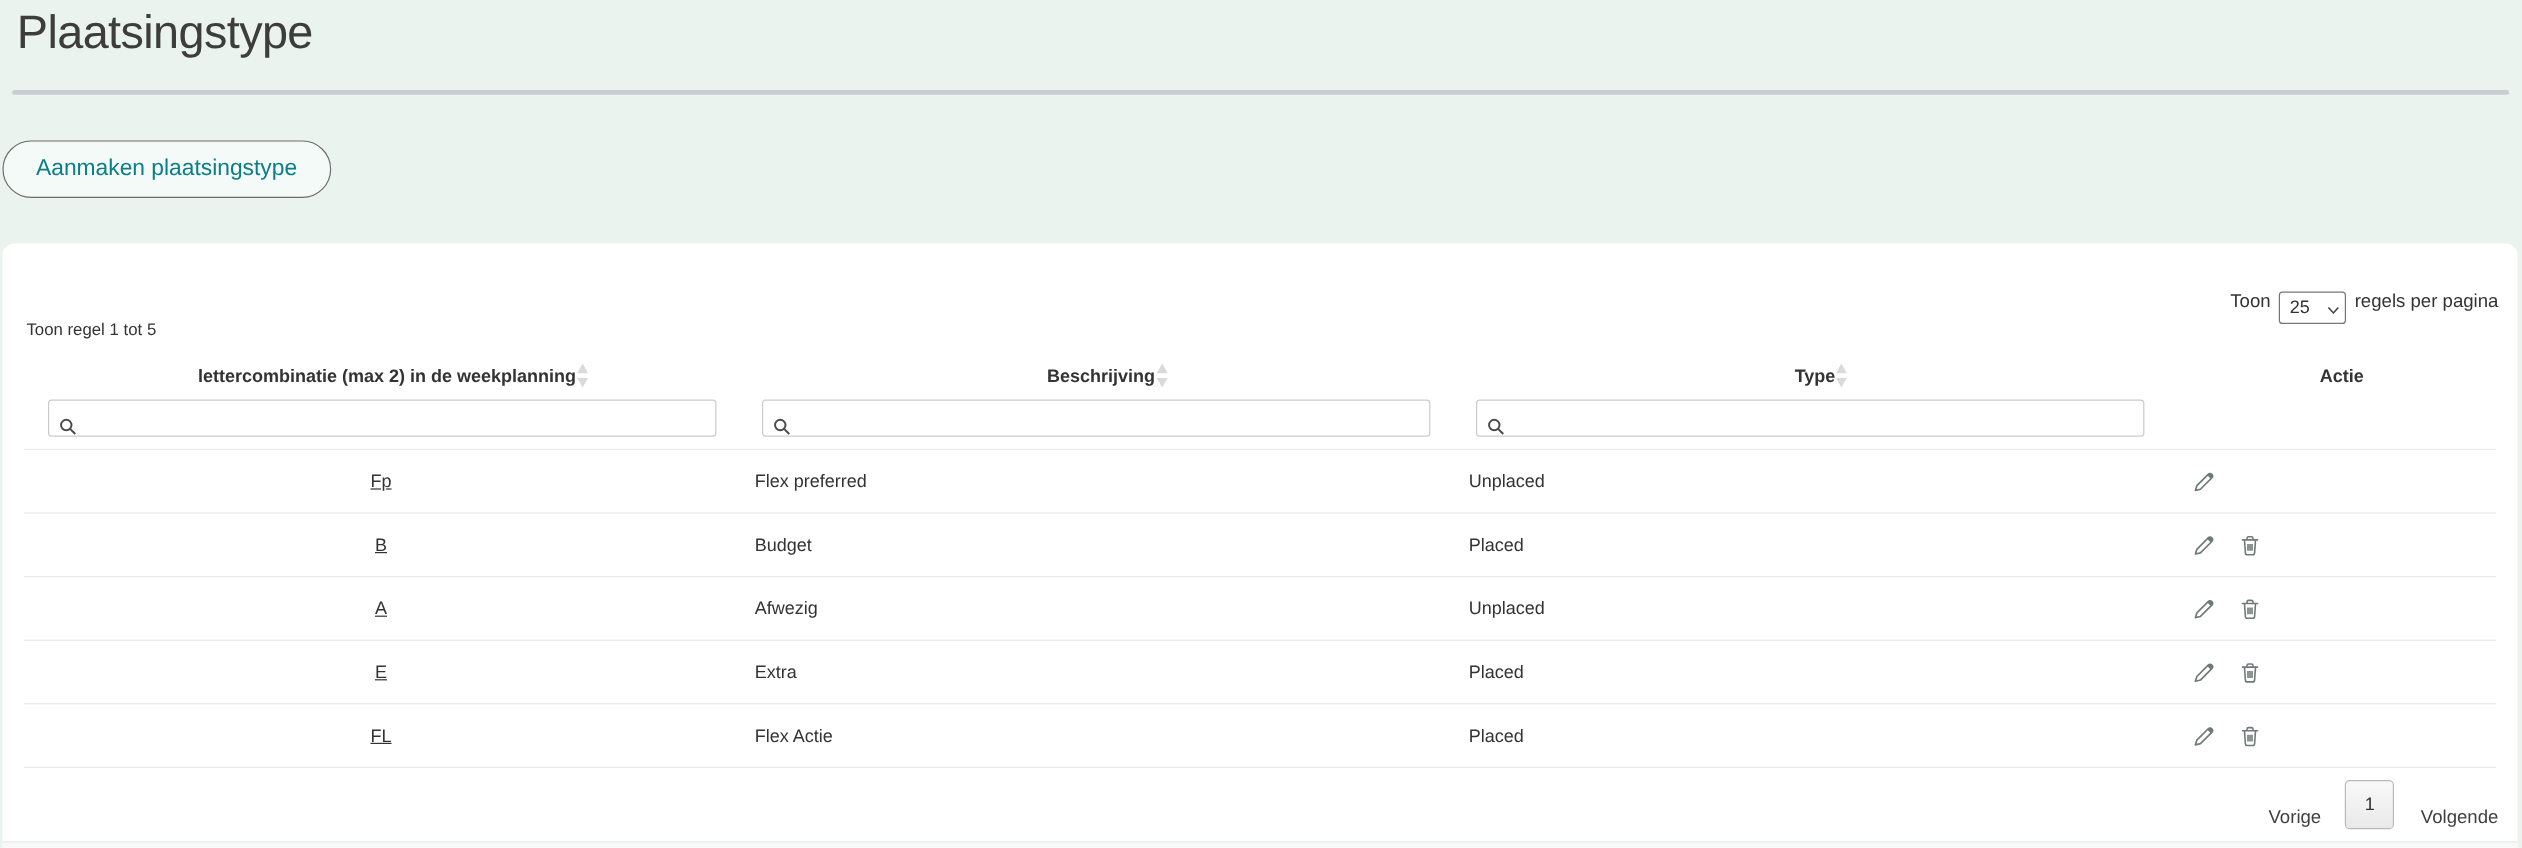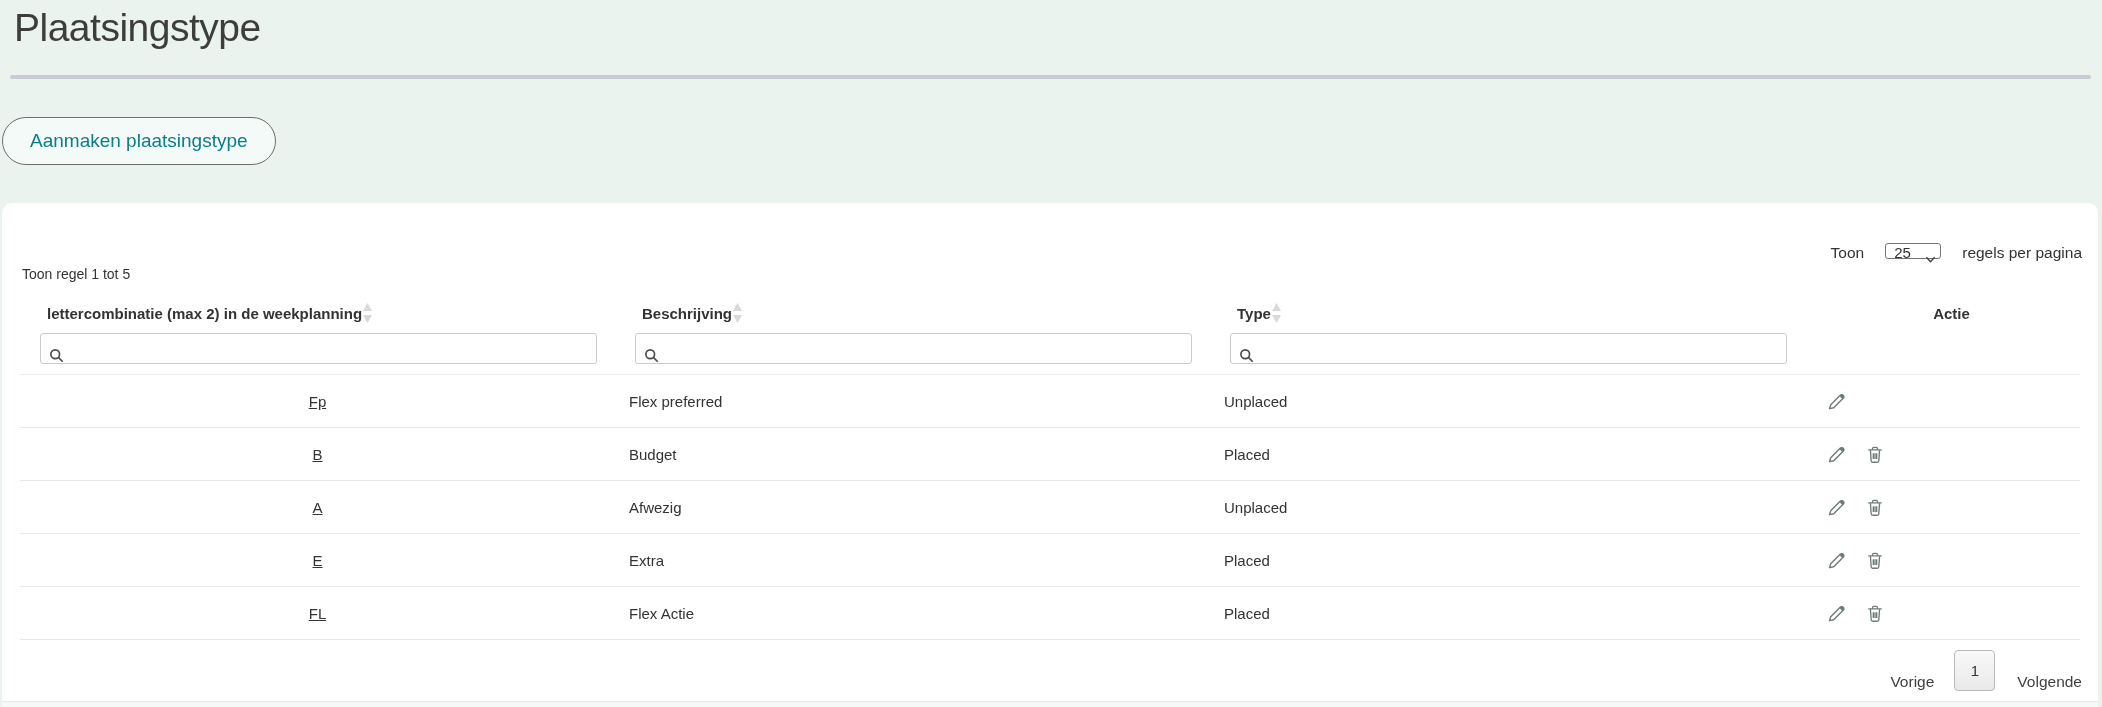--- a/index.html
+++ b/index.html
@@ -29,48 +29,48 @@
     background:#f4faf7;
     color:#0b7e87;font-size:19px;
     font-family:inherit;cursor:pointer;
   }
   .card{
     position:absolute;left:2px;right:4px;top:203px;bottom:0;
     background:#ffffff;border-radius:10px 10px 0 0;
   }
   .page-size{
     position:absolute;top:40px;right:16px;
-    display:flex;align-items:center;gap:21px;
+    display:flex;gap:7px;
     font-size:15.5px;color:#333;
   }
   .select-wrap{position:relative;display:inline-block;}
   .select-wrap select{
     -webkit-appearance:none;appearance:none;
-    width:56px;height:16px;
+    width:56px;height:27px;
     border:1px solid #767676;border-radius:3px;
     background:#fff;color:#333;
     font-size:15px;font-family:inherit;
     padding:0 20px 0 8px;cursor:pointer;
   }
   .select-wrap .chev{
     position:absolute;right:5px;top:8px;pointer-events:none;
   }
   .rows-info{
     position:absolute;top:63px;left:20px;
     font-size:14px;color:#333;
   }
   table.data{
     margin:96px 18px 0 18px;
     width:calc(100% - 36px);
     border-collapse:collapse;table-layout:fixed;
   }
   col.c-letter,col.c-desc,col.c-type{width:595px;}
   th{font-weight:bold;font-size:15px;color:#333;text-align:left;padding:0;}
   .th-inner{
-    display:flex;align-items:center;justify-content:flex-start;
+    display:flex;align-items:center;justify-content:center;
     padding:0 6px 0 27px;height:28px;
   }
   .th-inner.no-sort{justify-content:center;padding-left:24px;}
   .sort-icon{display:inline-flex;flex-direction:column;gap:2px;cursor:pointer;}
   tr.filter-row th{padding:6px 18px 10px 20px;border-bottom:1px solid #ededed;}
   .filter-wrap{position:relative;width:100%;}
   .filter-wrap input{
     width:100%;height:31px;box-sizing:border-box;
     border:1px solid #cbcbcb;border-radius:3px;
     padding:0 8px 0 32px;font-size:15px;font-family:inherit;color:#333;

